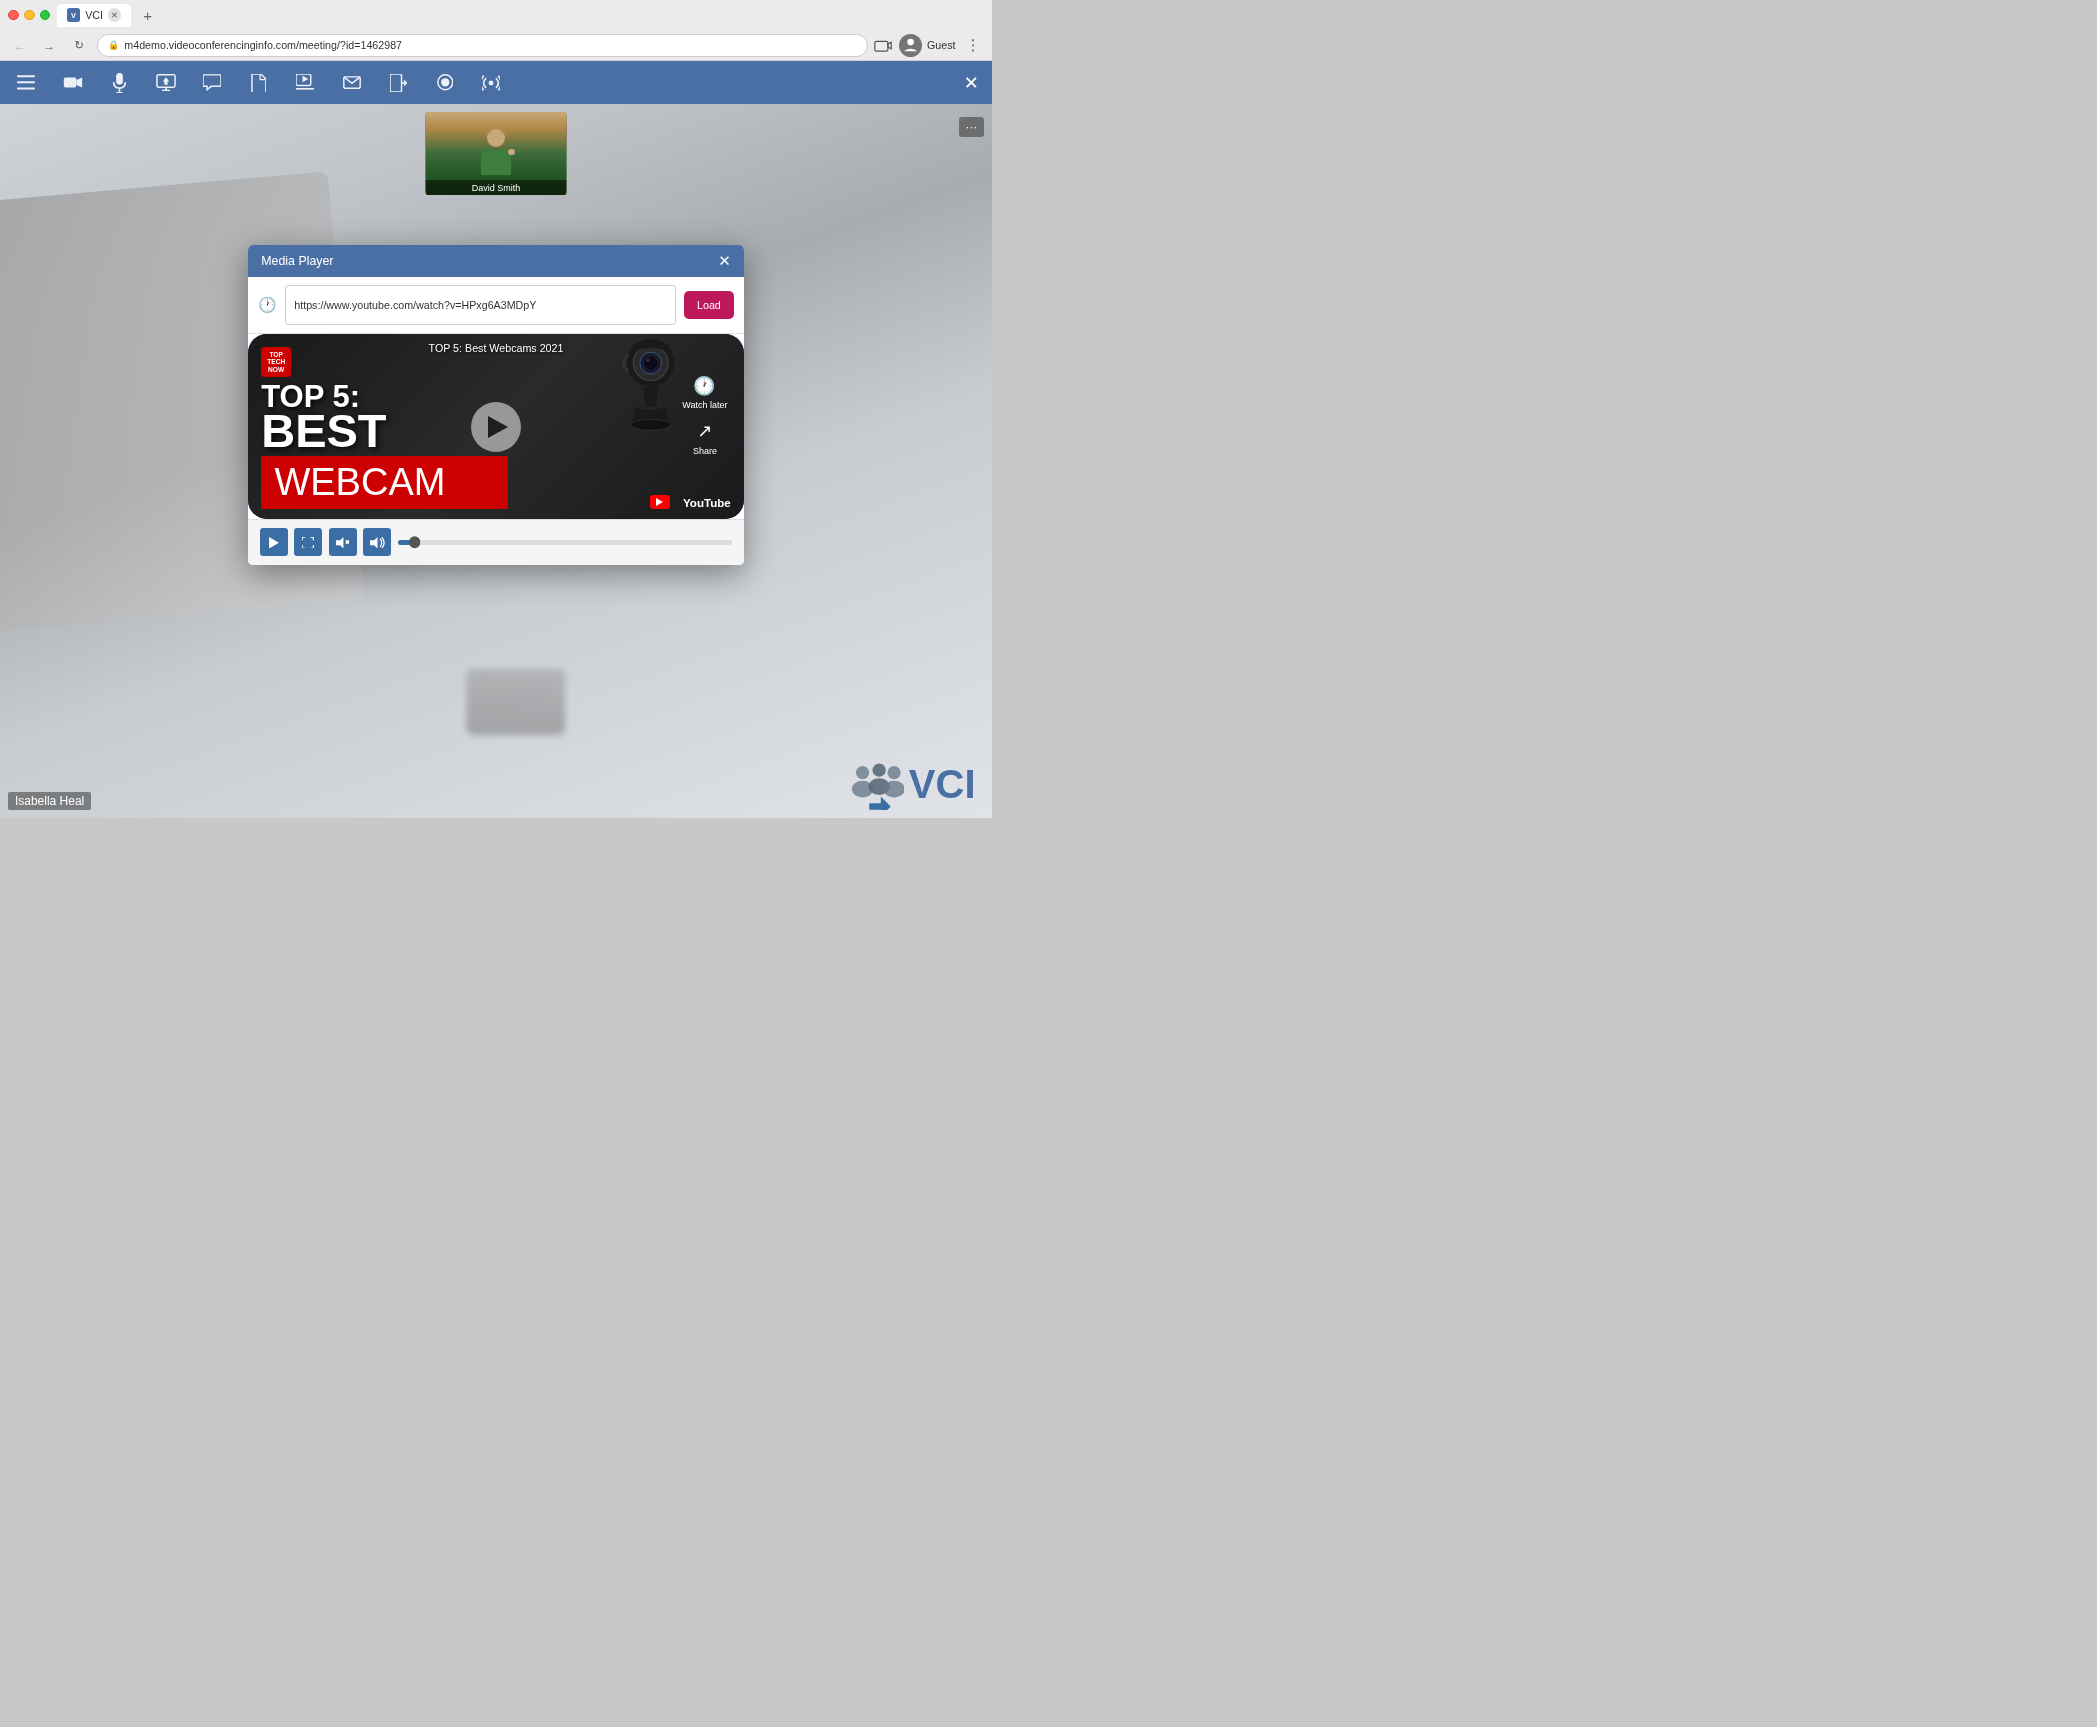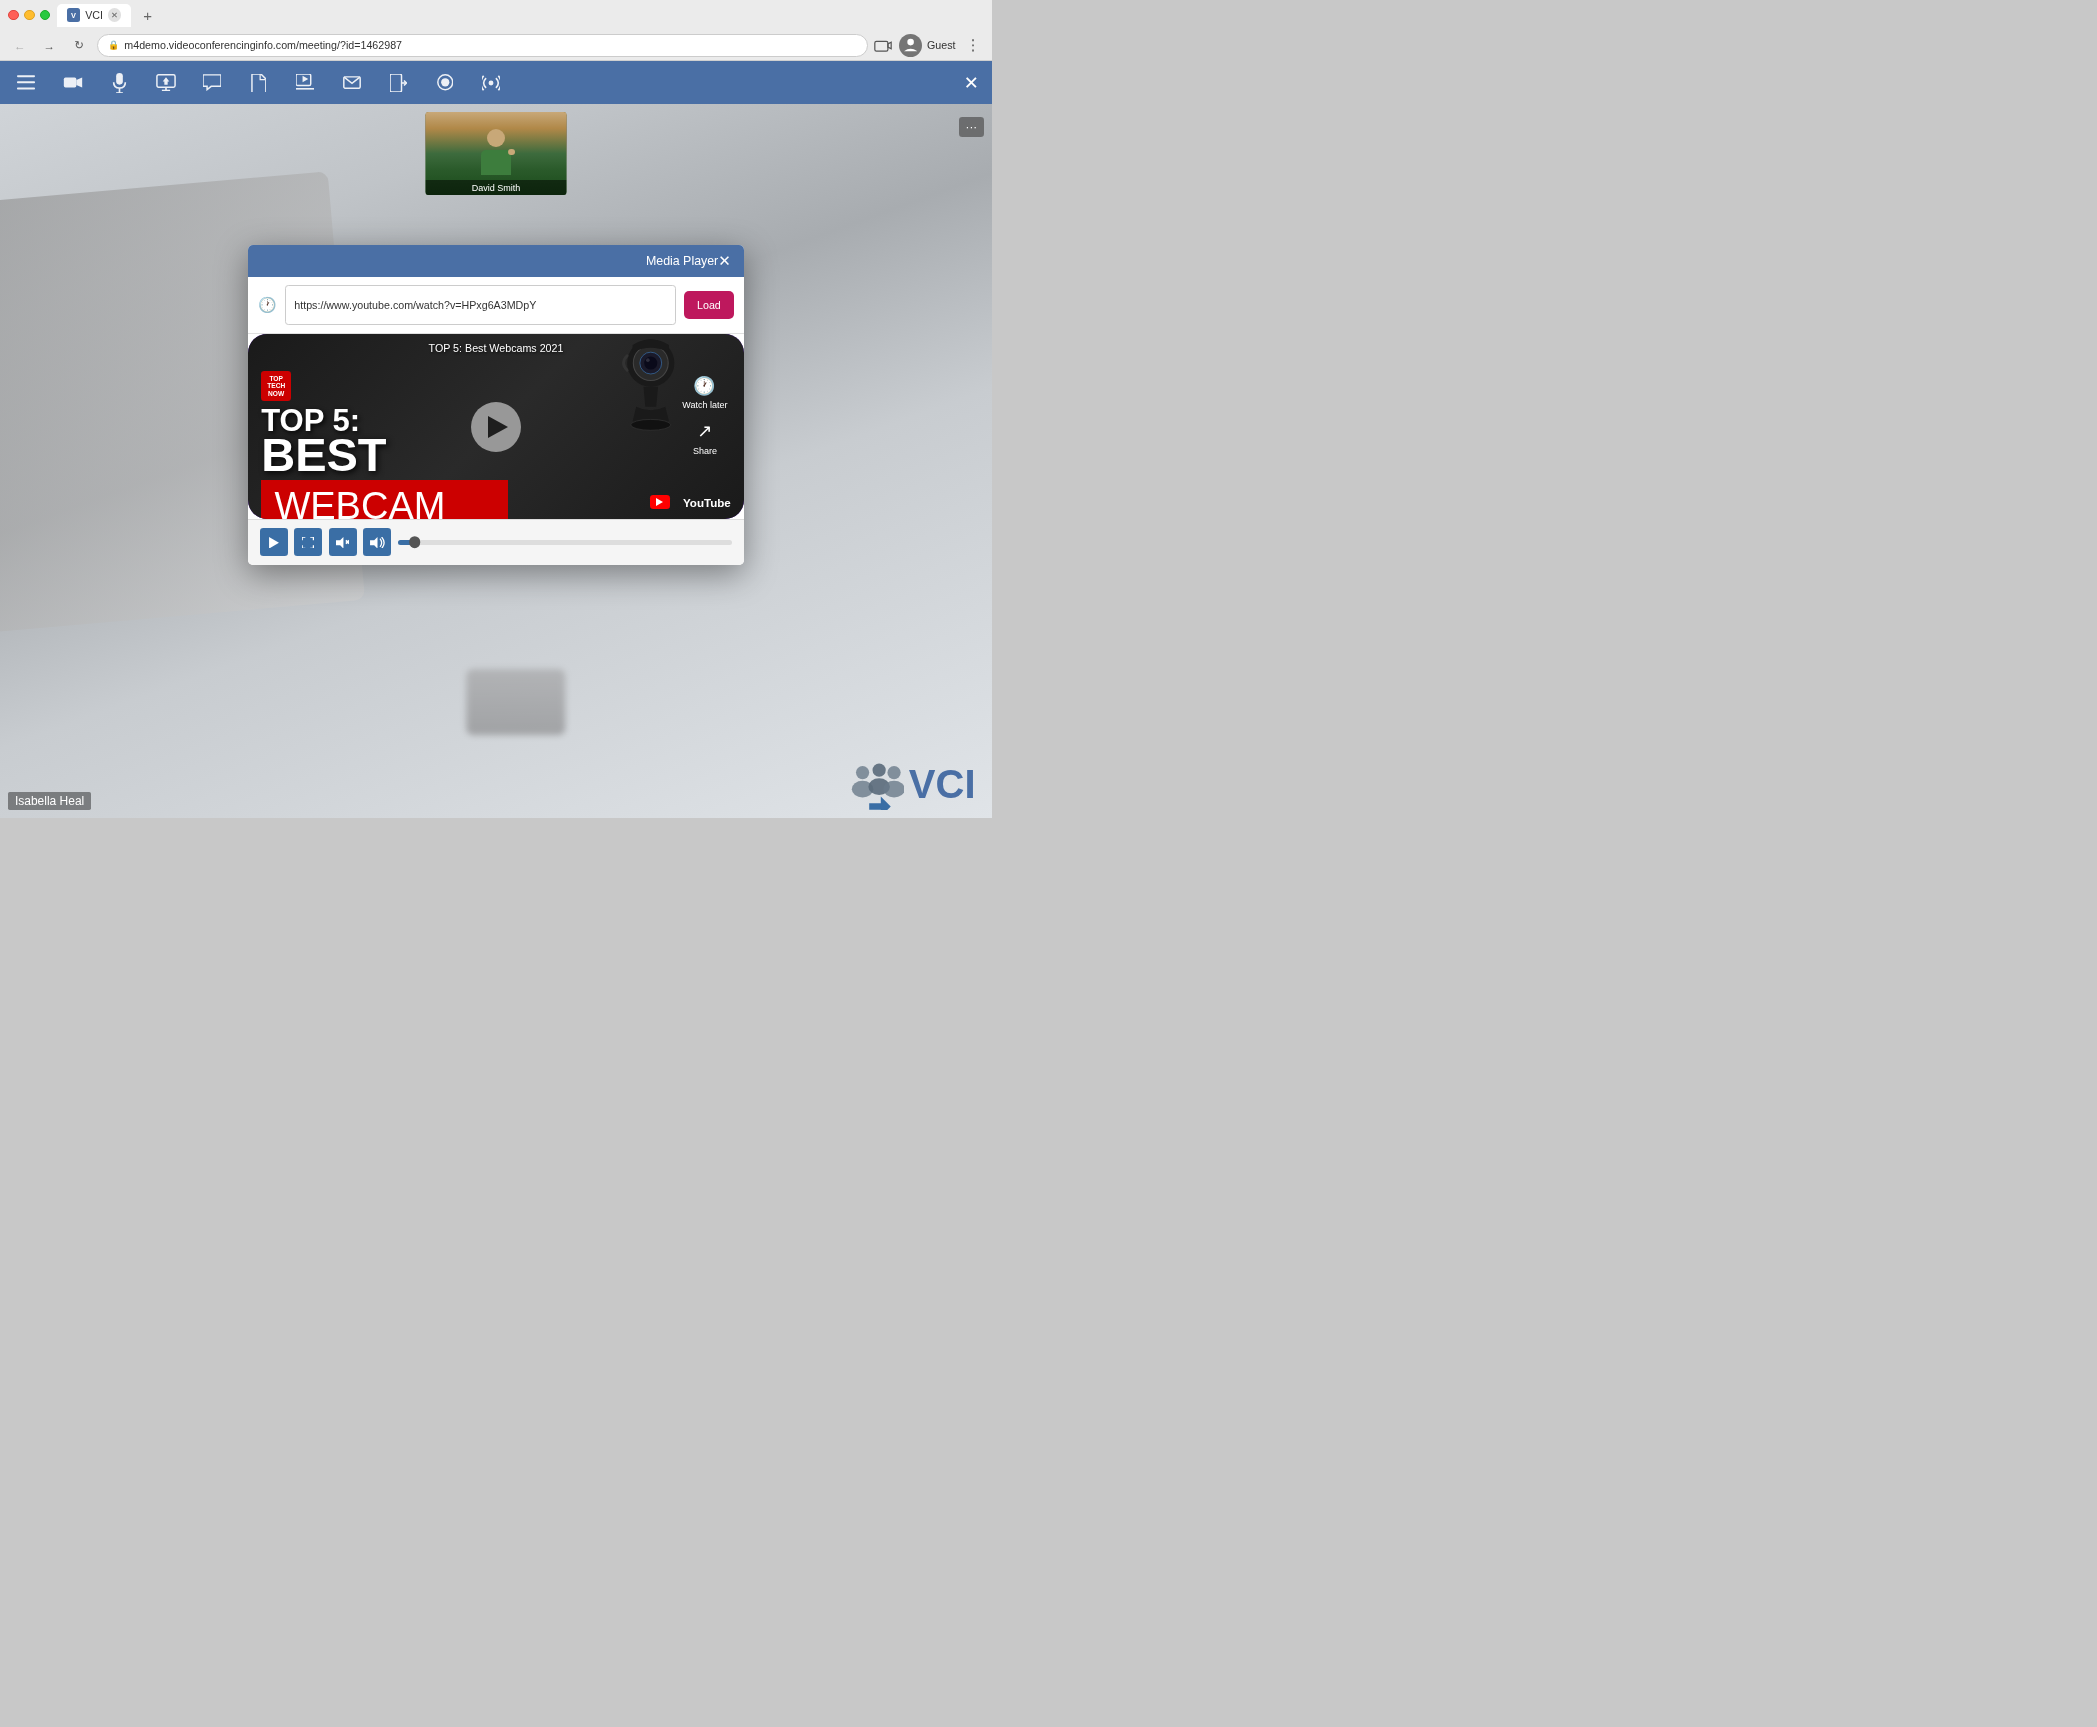--- a/index.html
+++ b/index.html
@@ -367,21 +367,21 @@
       z-index: 50;
       overflow: hidden;
     }
 
     .dialog-header {
       background: #4a6fa5;
       color: white;
       padding: 8.3px 13.2px;
       display: flex;
       align-items: center;
-      justify-content: flex-end;
+      justify-content: space-between;
     }
 
     .dialog-title {
       font-size: 12.4px;
       font-weight: 500;
     }
 
     .dialog-close {
       color: white;
       font-size: 15px;
@@ -446,21 +446,20 @@
 
     .top-section {
       display: flex;
       height: 55%;
     }
 
     .left-section {
       width: 55%;
       padding: 13.2px;
       position: relative;
-      margin-top: 24px;
     }
 
     .top-badge {
       display: flex;
       align-items: center;
       gap: 5px;
       margin-bottom: 6.6px;
     }
 
     .top-badge-icon {

